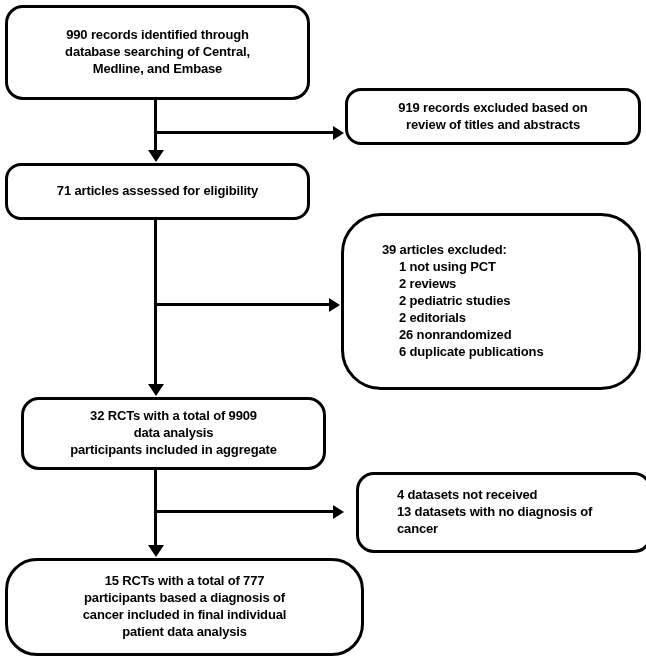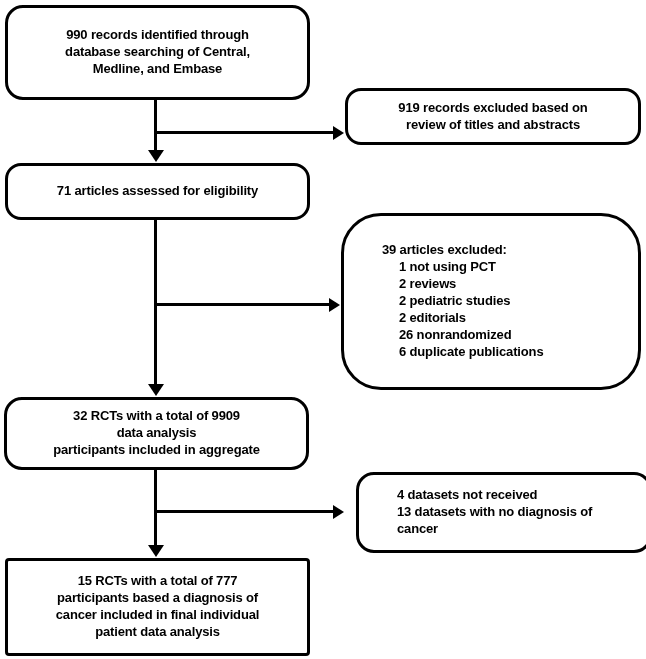--- a/index.html
+++ b/index.html
@@ -45,23 +45,23 @@
     display: block;
   }
   .line.indent {
     padding-left: 17px;
   }
   
   #node-identified   { left: 5px;   top: 5px;   width: 305px; height: 95px;  border-radius: 18px; }
   #node-excluded-titles { left: 345px; top: 88px; width: 296px; height: 57px; border-radius: 16px; }
   #node-assessed     { left: 5px;   top: 163px; width: 305px; height: 57px;  border-radius: 16px; }
   #node-excluded-articles { left: 341px; top: 213px; width: 300px; height: 177px; border-radius: 40px; }
-  #node-aggregate    { left: 4px;   top: 397px; width: 305px; height: 73px;  border-radius: 18px; }
+  #node-aggregate    { left: 21px;   top: 397px; width: 305px; height: 73px;  border-radius: 18px; }
   #node-datasets     { left: 356px; top: 472px; width: 296px; height: 81px;  border-radius: 18px; }
-  #node-final        { left: 5px;   top: 558px; width: 305px; height: 98px;  border-radius: 4px; }
+  #node-final        { left: 5px;   top: 558px; width: 359px; height: 98px;  border-radius: 32px; }
 
   
   .conn {
     position: absolute;
     background: #000000;
   }
   .v-trunk { width: 3px; }
   .h-branch { height: 3px; }
   .arrow-down {
     position: absolute;

